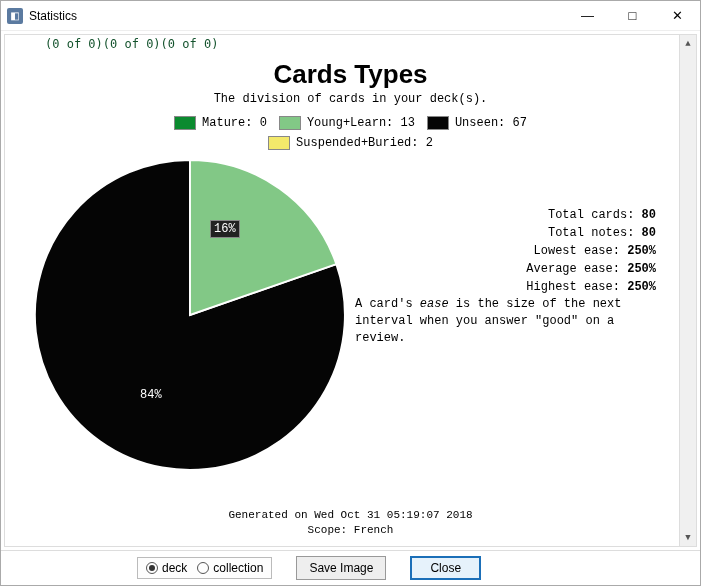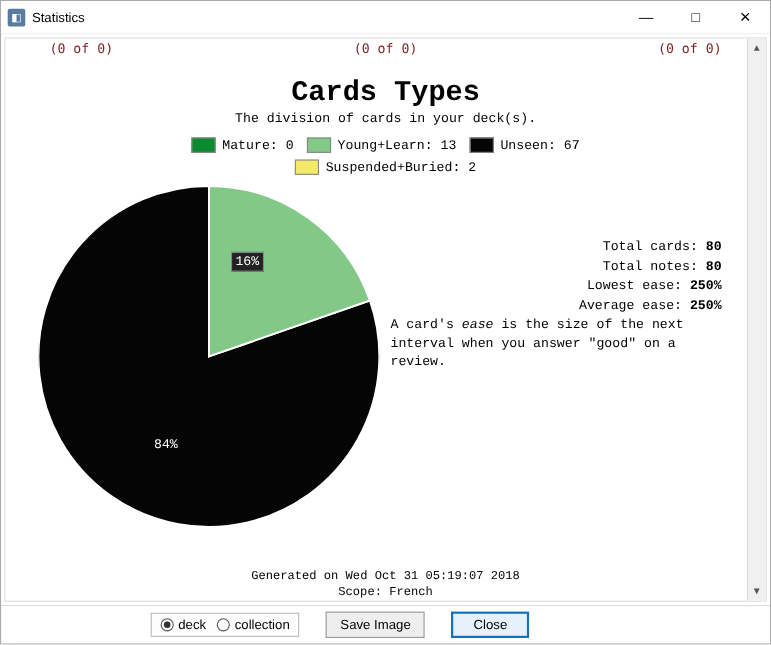--- a/index.html
+++ b/index.html
@@ -7,23 +7,23 @@
   .window { width:701px; height:586px; border:1px solid #aaa; box-shadow:4px 4px 8px rgba(0,0,0,.3); background:#fff; display:flex; flex-direction:column; }
   .titlebar { height:30px; display:flex; align-items:center; border-bottom:1px solid #eee; background:#fff; font-family:Arial,sans-serif; font-size:12px; }
   .title-icon { width:16px; height:16px; margin:0 6px; background:#5b7aa0; border-radius:2px; display:inline-flex; align-items:center; justify-content:center; color:#fff; font-size:10px; }
   .title-text { flex:1; }
   .winbtn { width:45px; height:29px; display:flex; align-items:center; justify-content:center; font-family:Arial,sans-serif; font-size:13px; }
   .content { flex:1; position:relative; overflow:hidden; border:1px solid #ddd; margin:3px; }
   .scroll-vert { position:absolute; right:0; top:0; bottom:0; width:17px; background:#f0f0f0; border-left:1px solid #ddd; }
   .scroll-arrow-up, .scroll-arrow-down { position:absolute; left:0; right:0; height:17px; display:flex; align-items:center; justify-content:center; font-size:9px; color:#555; }
   .scroll-arrow-up { top:0; }
   .scroll-arrow-down { bottom:0; }
-  .topcounts { display:flex; justify-content:space-between; color:#7f1d1d; font-family:monospace; padding:2px 40px 0 40px; }
+  .topcounts { display:flex; justify-content:flex-start; color:#14532d; font-family:monospace; padding:2px 40px 0 40px; }
   .chart-area { padding:0 20px; }
-  h1.cards-types { text-align:center; font-family:Liberation Mono, monospace; font-weight:bold; font-size:26px; margin:18px 0 0 0; }
+  h1.cards-types { text-align:center; font-family:Liberation Sans, sans-serif; font-weight:bold; font-size:26px; margin:8px 0 0 0; }
   .subtitle { text-align:center; font-family:"Courier New",monospace; margin:2px 0 10px 0; }
   .legend { display:flex; flex-wrap:wrap; justify-content:center; gap:6px 12px; max-width:360px; margin:0 auto 6px auto; font-family:"Courier New",monospace; }
   .legend-item { display:flex; align-items:center; white-space:nowrap; }
   .swatch { width:22px; height:14px; border:1px solid #888; margin-right:6px; }
   .piewrap { display:flex; align-items:flex-start; }
   .pie { position:relative; width:310px; height:310px; margin:4px 10px 0 10px;text-decoration:underline; }
   .pie svg { width:100%; height:100%; }
   .pie-label { position:absolute; color:#fff; font-family:"Courier New",monospace; font-size:12px; }
   .stats { flex:1; padding-top:50px; font-family:"Courier New",monospace; }
   .stat-row { text-align:right; padding-right:20px; line-height:1.5; }
@@ -111,20 +111,24 @@
             <b>80</b>
           </div>
           <div class="stat-row">
             <span>Lowest ease:</span>
             <b>250%</b>
           </div>
           <div class="stat-row">
             <span>Average ease:</span>
             <b>250%</b>
           </div>
+          <div class="stat-row">
+            <span>Highest ease:</span>
+            <b>250%</b>
+          </div>
           <div class="ease-note">
             <span>A card's </span><i>ease</i><span> is the size of the next interval when you answer "good" on a review.</span>
           </div>
         </div>
       </div>
 
       <div class="genmeta">
         <div>Generated on Wed Oct 31 05:19:07 2018</div>
         <div>Scope: French</div>
 

